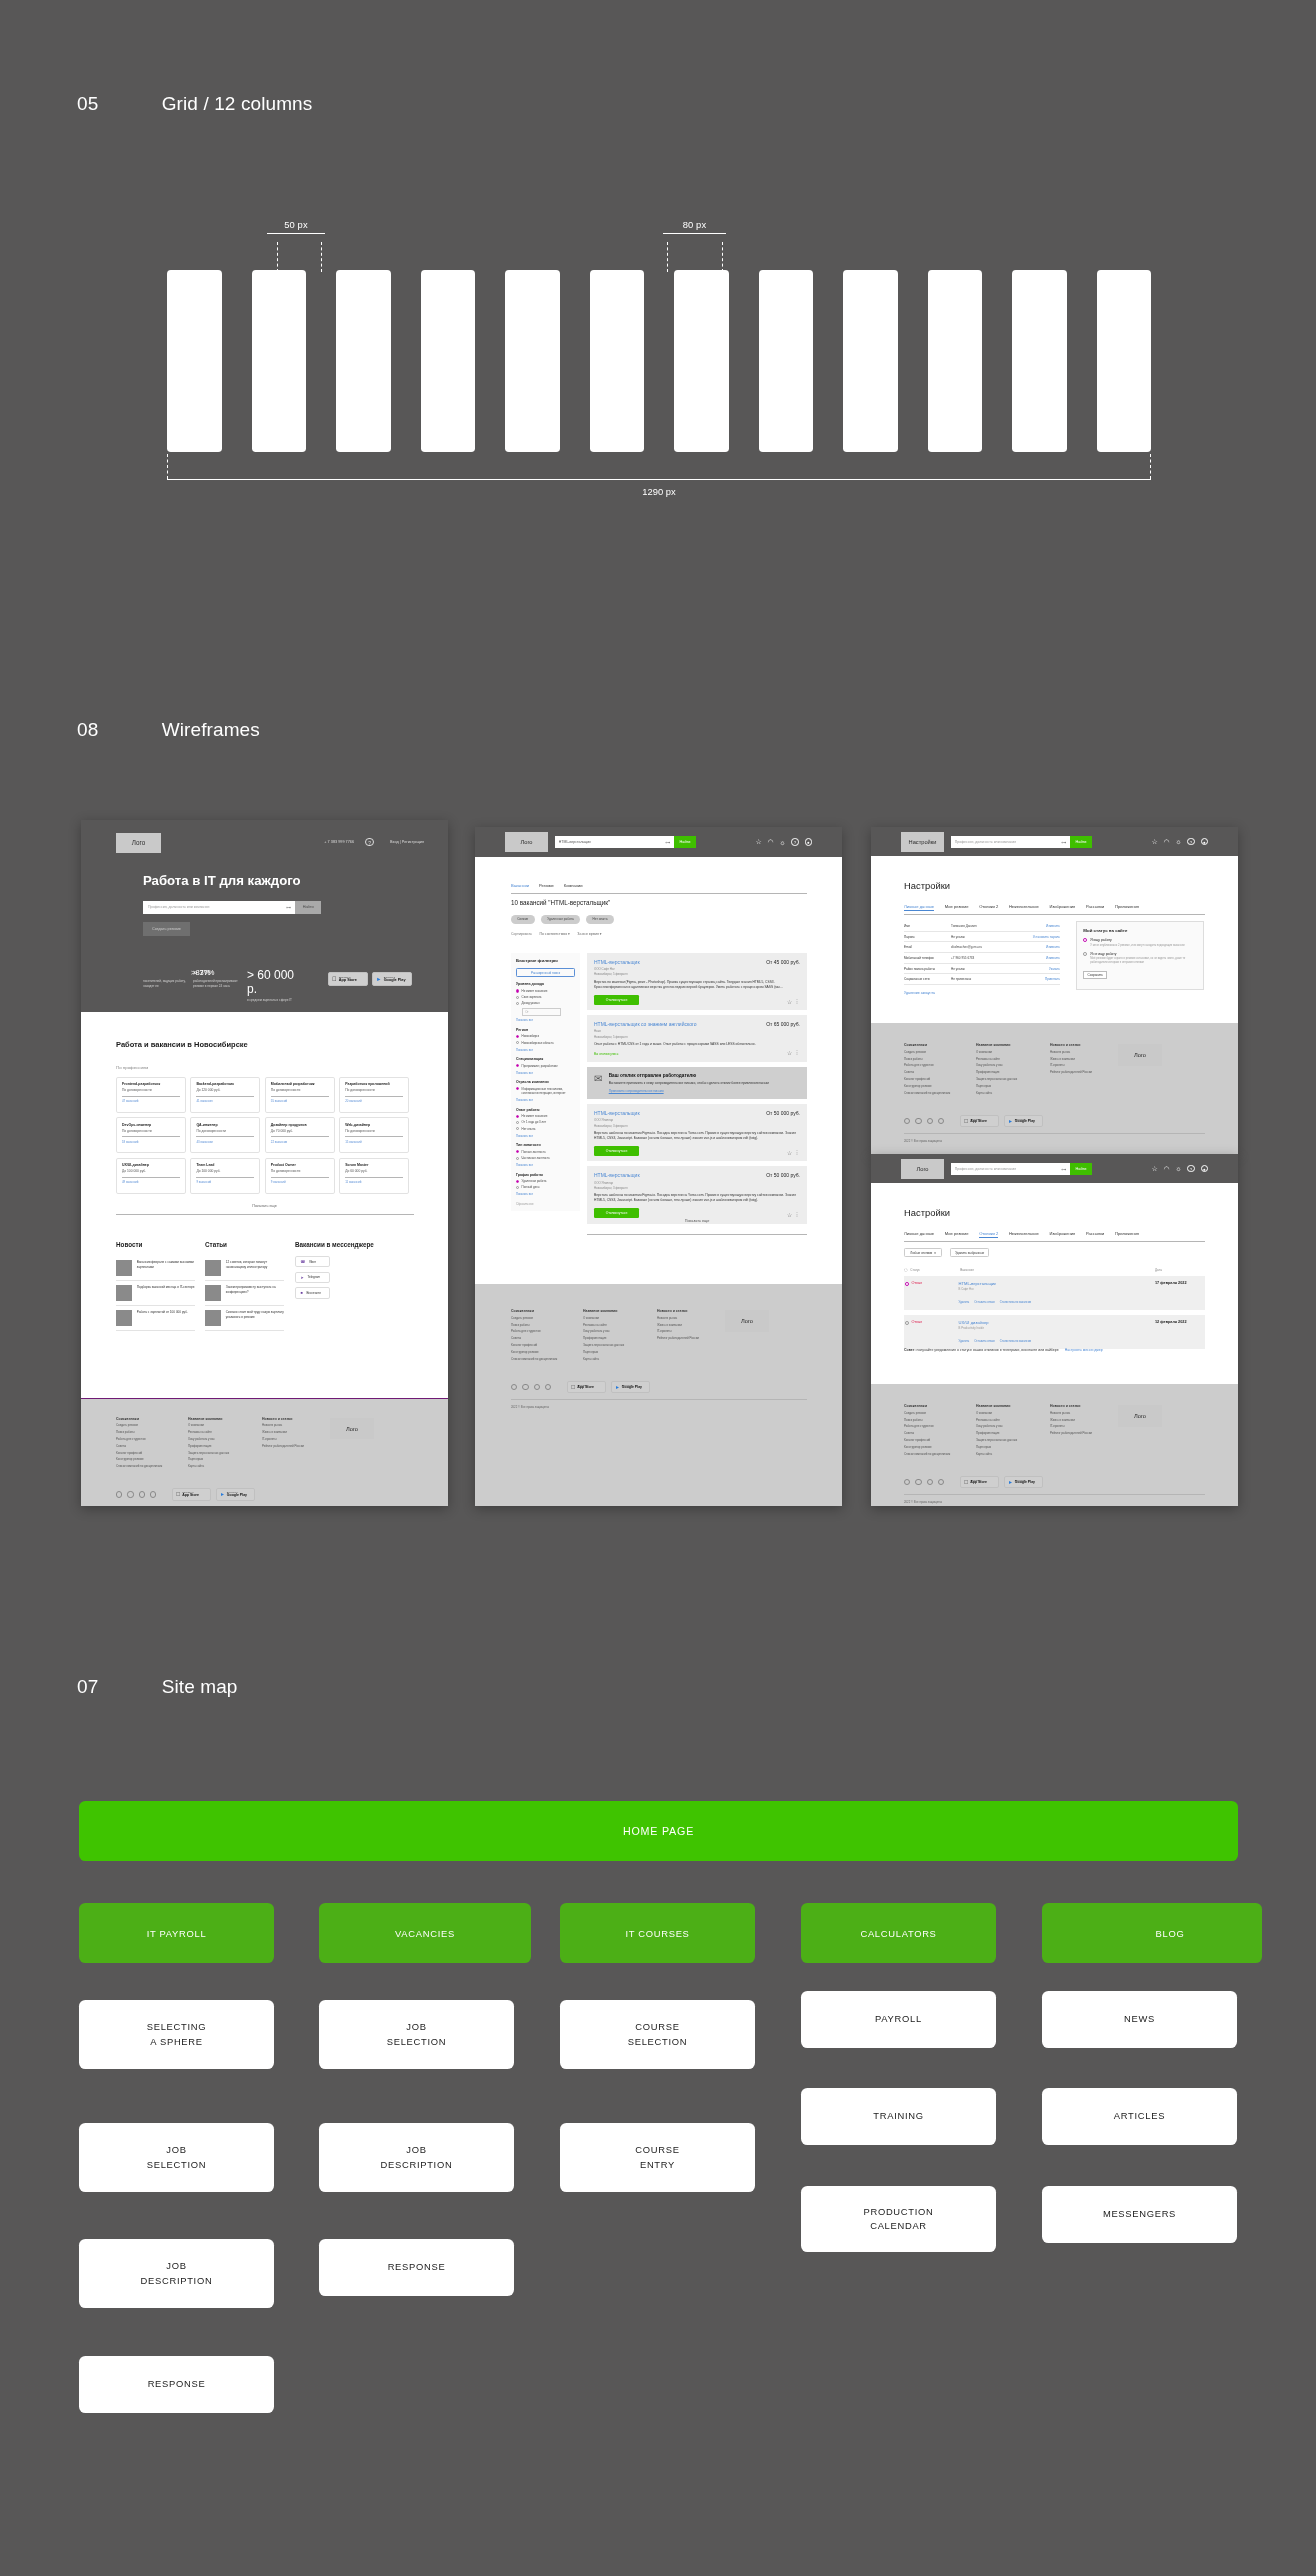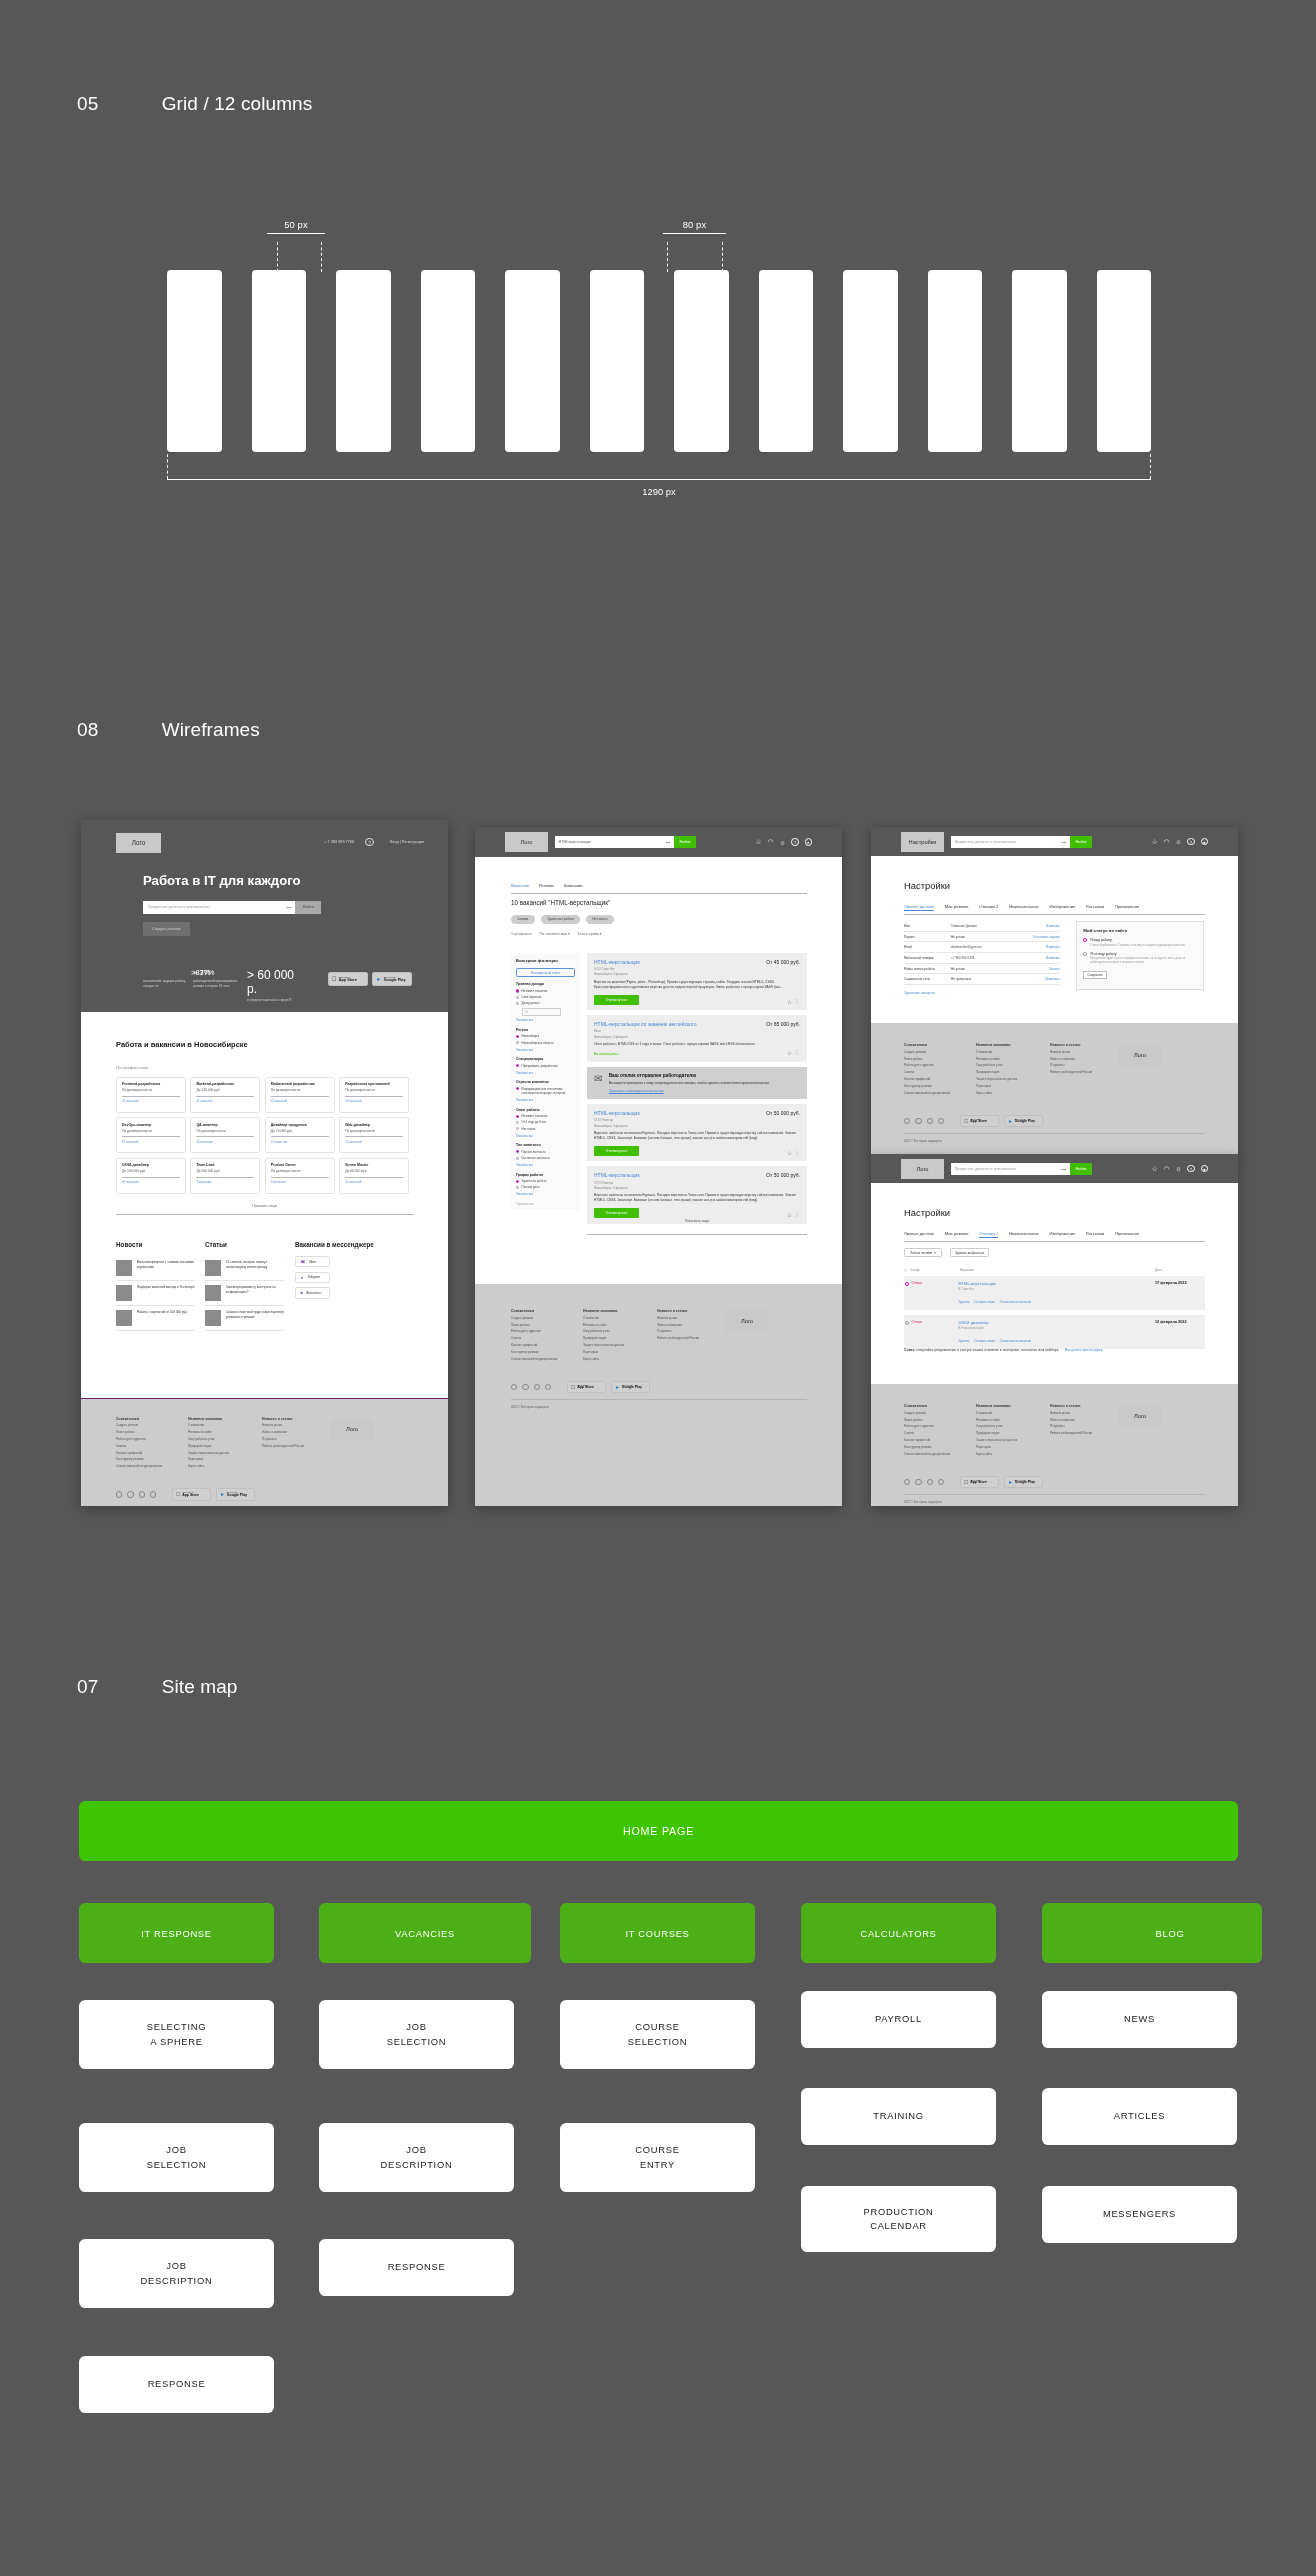--- a/index.html
+++ b/index.html
@@ -892,21 +892,21 @@
   </div>
 </div>
 
 <div id="sm-section">
   <div class="section-head" style="left:77px; top:28px;">
     <span class="sec-num">07</span>
     <span class="sec-title">Site map</span>
   </div>
   <div id="sm-canvas" style="position:absolute;left:0;top:0;width:1316px;height:880px;">
       <div class="sm-home" style="left:79px;top:153px;width:1159px;height:60px;background:#3FC400;">HOME PAGE</div>
-      <div class="sm-lvl1" style="left:79px;top:255px;width:195px;height:60px;background:#4CAF16;">IT RESPONSE</div>
+      <div class="sm-lvl1" style="left:79px;top:255px;width:195px;height:60px;background:#4CAF16;">IT PAYROLL</div>
       <div class="sm-lvl1" style="left:319px;top:255px;width:212px;height:60px;background:#4CAF16;">VACANCIES</div>
       <div class="sm-lvl1" style="left:560px;top:255px;width:195px;height:60px;background:#4CAF16;">IT COURSES</div>
       <div class="sm-lvl1" style="left:801px;top:255px;width:195px;height:60px;background:#4CAF16;">CALCULATORS</div>
       <div class="sm-lvl1" style="left:1042px;top:255px;width:220px;height:60px;background:#4CAF16;padding-left:36px;">BLOG</div>
       <div class="sm-box" style="left:79px;top:352px;width:195px;height:69px;white-space:pre-line;">SELECTING
 A SPHERE</div>
       <div class="sm-box" style="left:79px;top:475px;width:195px;height:69px;white-space:pre-line;">JOB
 SELECTION</div>
       <div class="sm-box" style="left:79px;top:591px;width:195px;height:69px;white-space:pre-line;">JOB
 DESCRIPTION</div>

